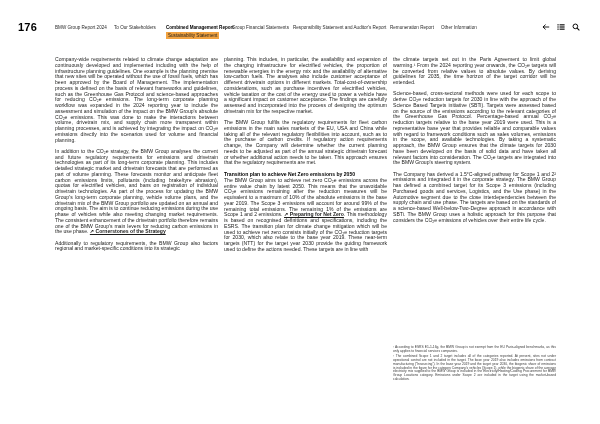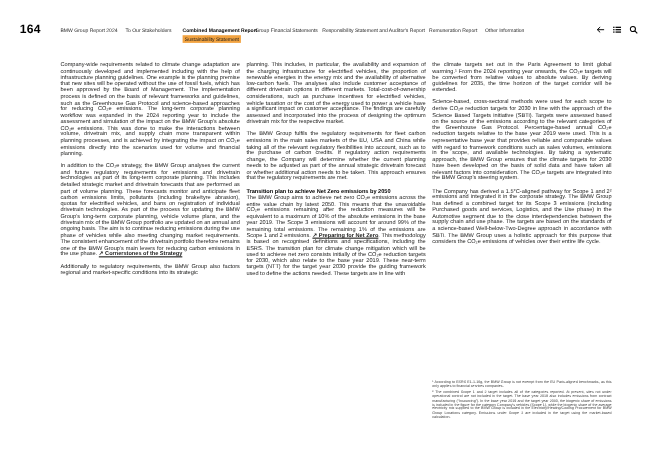--- a/index.html
+++ b/index.html
@@ -88,21 +88,21 @@
     color: #3a3a3a;
     text-align: justify;
   }
   .footnotes p { margin: 0 0 1px 0; }
 </style>
 </head>
 <body>
 
 <div class="page">
 
-  <div class="page-number">164</div>
+  <div class="page-number">176</div>
 
   <div class="nav-item" style="left:55px">BMW Group Report 2024</div>
   <div class="nav-item" style="left:114px">To Our Stakeholders</div>
   <div class="nav-item active" style="left:166px">Combined Management Report</div>
   <div class="nav-item" style="left:232px">Group Financial Statements</div>
   <div class="nav-item" style="left:293px">Responsibility Statement and Auditor's Report</div>
   <div class="nav-item" style="left:390px">Remuneration Report</div>
   <div class="nav-item" style="left:441px">Other Information</div>
 
   <div class="subnav-item" id="subnav" style="background: rgb(242, 163, 65);">Sustainability Statement</div>

